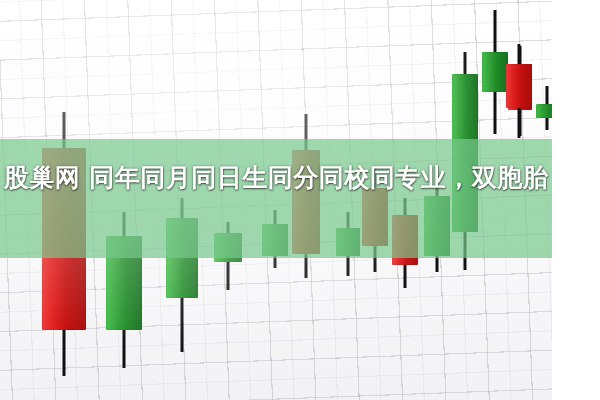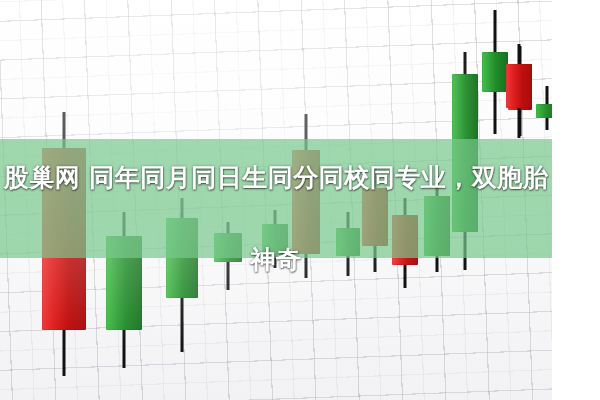--- a/index.html
+++ b/index.html
@@ -166,15 +166,14 @@
         <div class="wick" style="top: 64px; height: 132px;"></div>
         <div class="body up" style="top: 100px; height: 68px;"></div>
       </div>
     </div>
 
   <div class="vignette"></div>
 
   <div class="band" id="band" style="top: 139px; height: 119px;"></div>
 
   <div class="headline" id="line1">股巢网 同年同月同日生同分同校同专业，双胞胎</div>
-  <div class="headline" id="line3">神奇</div>
 
 </div>
 
 </body></html>

